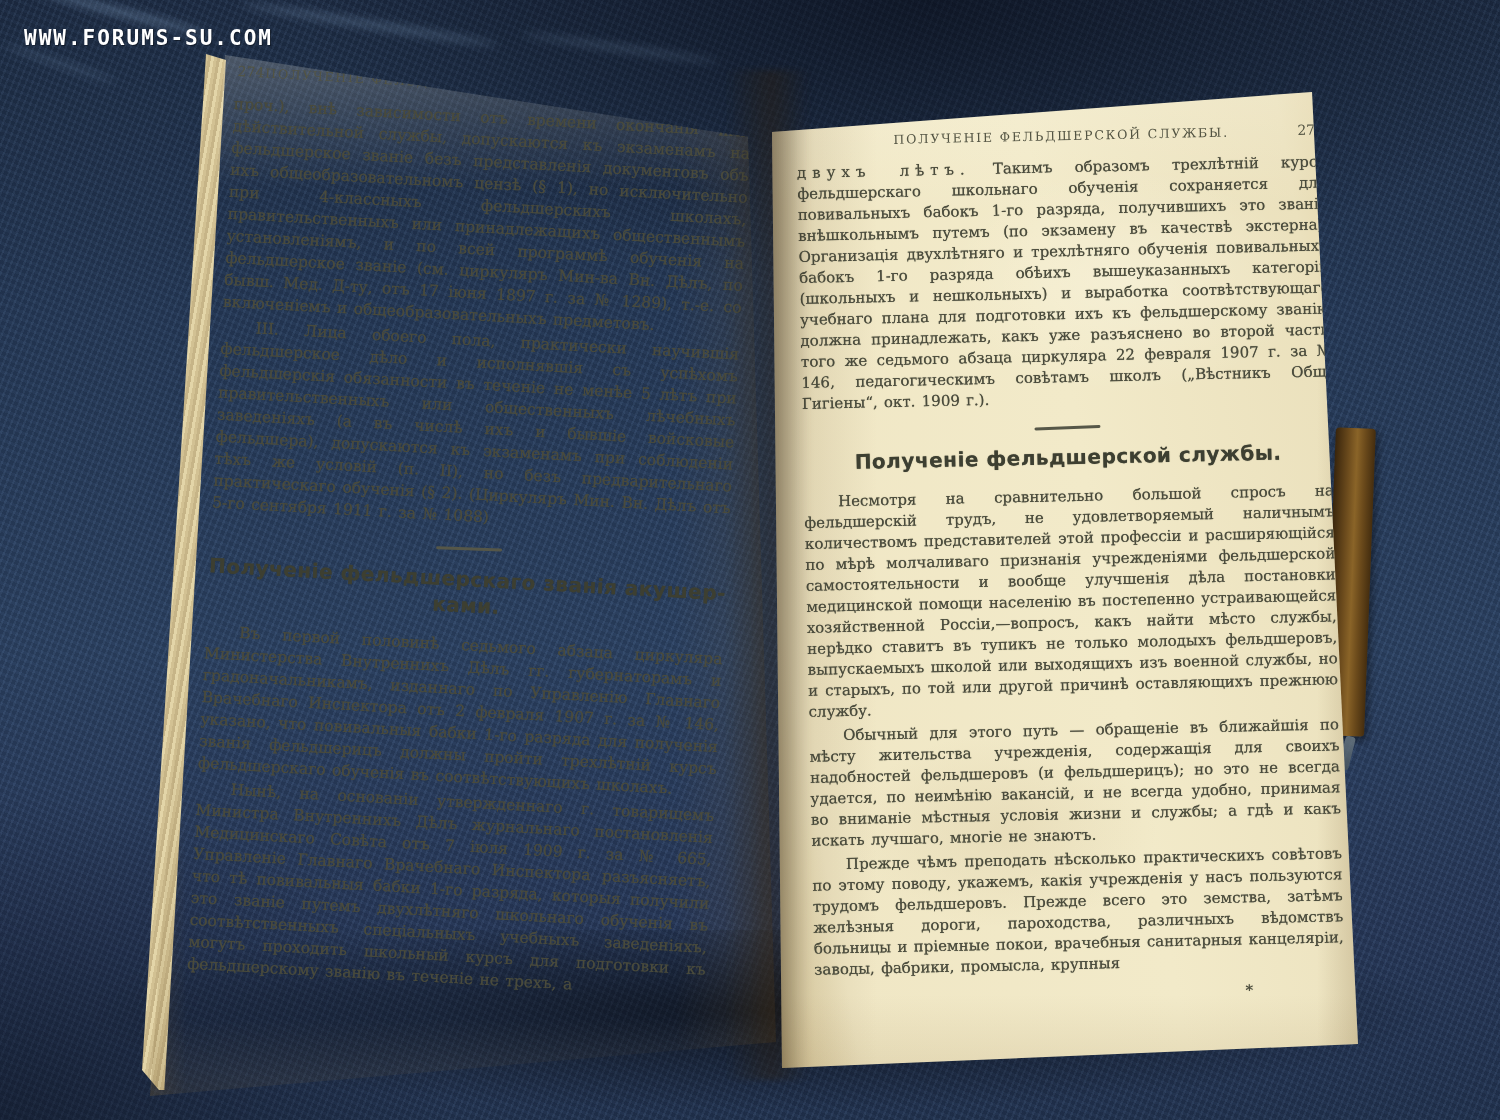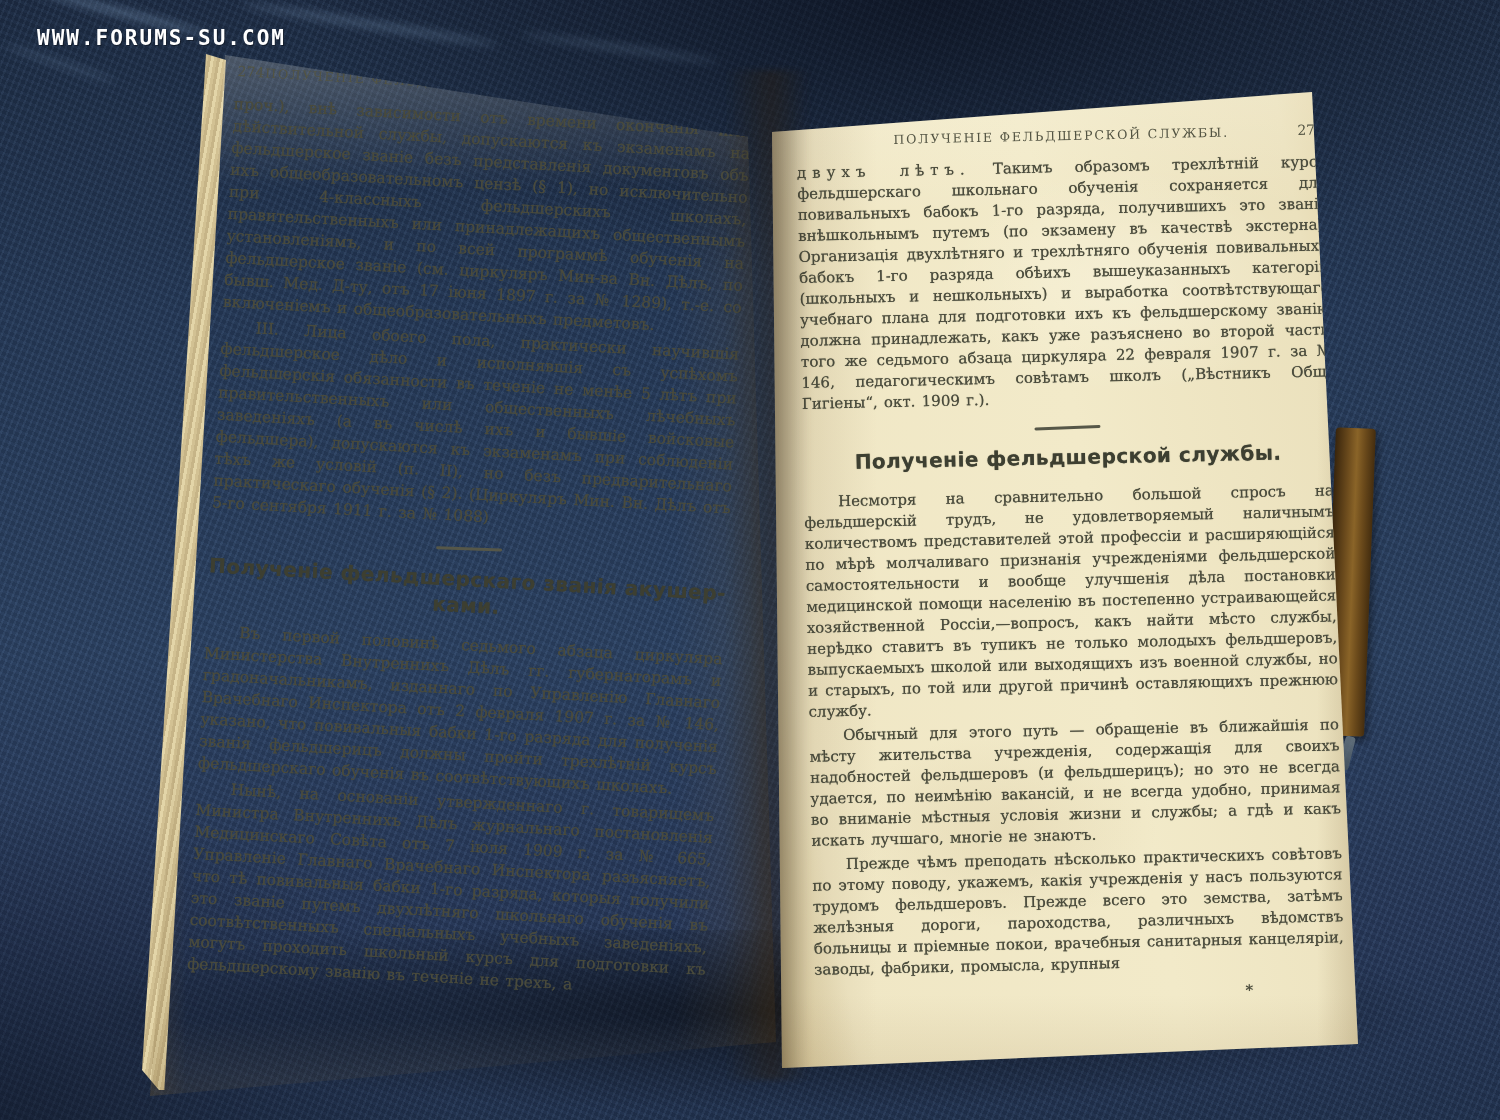--- a/index.html
+++ b/index.html
@@ -13,21 +13,21 @@
       repeating-linear-gradient(22deg, rgba(120,150,185,.04) 0 3px, rgba(0,0,0,.05) 3px 7px),
       linear-gradient(180deg,#1d2c44 0%,#263a58 28%,#2c4263 58%,#28395a 82%,#223350 100%);
   }
   .streak{position:absolute;background:rgba(150,180,215,.35);filter:blur(4px);border-radius:50%;}
   .s1{left:30px;top:8px;width:180px;height:8px;transform:rotate(14deg);}
   .s2{left:240px;top:20px;width:260px;height:9px;transform:rotate(9deg);opacity:.7;}
   .s3{left:520px;top:44px;width:200px;height:8px;transform:rotate(8deg);opacity:.5;}
   .s4{left:0px;top:60px;width:120px;height:7px;transform:rotate(18deg);opacity:.5;}
 
   .watermark{
-    position:absolute;left:37px;top:26px;z-index:9;
+    position:absolute;left:24px;top:26px;z-index:9;
     font-family:"DejaVu Sans Mono",monospace;font-size:21px;font-weight:bold;
     color:#ffffff;letter-spacing:2px;text-shadow:1px 1px 0 rgba(0,0,0,.35);
   }
 
   .book-shadow{
     position:absolute;z-index:0;left:90px;top:930px;width:1340px;height:180px;
     background:radial-gradient(ellipse at 50% 45%, rgba(0,0,0,.55), rgba(0,0,0,0) 72%);
   }
 
   

